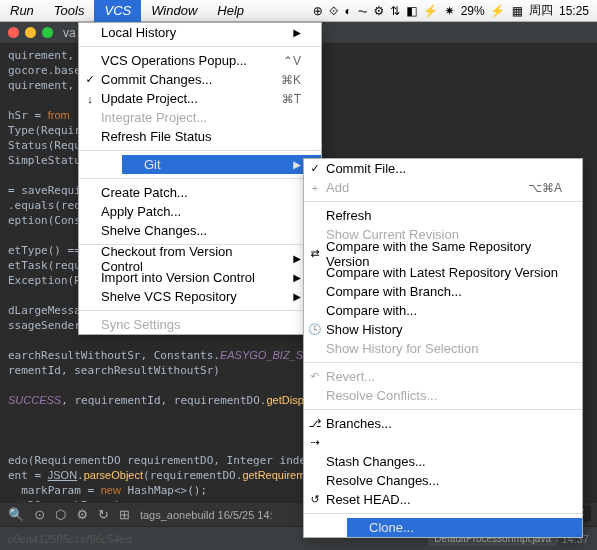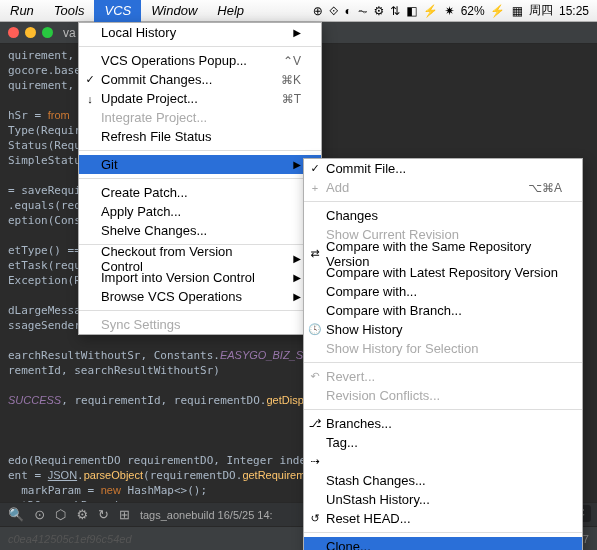--- a/index.html
+++ b/index.html
@@ -20,21 +20,21 @@
 
 .code-area { position: absolute; top: 44px; left: 0; right: 0; bottom: 30px; padding: 4px 8px; font-family: Menlo, Consolas, monospace; font-size: 11px; line-height: 15px; white-space: pre; overflow: hidden; color: #a9b7c6; }
 .code-area .kw { color: #cc7832; }
 .code-area .const { color: #9876aa; font-style: italic; }
 .code-area .m { color: #ffc66d; }
 .code-area .cls { color: #a9b7c6; text-decoration: underline; }
 
 .dropdown { position: absolute; background: #fff; border: 1px solid #b0b0b0; box-shadow: 2px 4px 12px rgba(0,0,0,0.3); font-size: 13px; color: #000; z-index: 200; }
 .dropdown .d-item { display: flex; align-items: center; padding: 2px 20px 2px 22px; position: relative; height: 19px; cursor: pointer; }
 .dropdown .d-item.disabled { color: #aaa; }
-.dropdown .d-item.highlight { background: #2a6fd8; color: #000000; }
+.dropdown .d-item.highlight { background: #2a6fd8; color: #e5e5e5; margin-left: 43px; }
 .dropdown .d-item .shortcut { margin-left: auto; font-size: 12px; color: #666; padding-left: 24px; }
 .dropdown .d-item .arrow { margin-left: auto; font-size: 10px; padding-left: 24px; }
 .dropdown .sep { height: 1px; background: #ddd; margin: 4px 0; }
 .dropdown .d-icon { position: absolute; left: 4px; width: 14px; text-align: center; font-size: 11px; }
 
 .menu1 { top: 22px; left: 78px; width: 244px; }
 .menu2 { top: 158px; left: 303px; width: 280px; }
 
 .bottom-bar { position: absolute; bottom: 0; left: 0; right: 0; height: 24px; background: #3c3f41; display: flex; align-items: center; padding: 0 8px; font-size: 11px; color: #888; border-top: 1px solid #282828; }
 .bottom-bar .faint { color: #555; margin-right: 28px; font-style: italic; }
@@ -57,21 +57,21 @@
   <div class="status-icons">
     <span>⊕</span>
     <span>⟐</span>
     <span>◐</span>
     <span>⏦</span>
     <span>⚙</span>
     <span>⇅</span>
     <span>◧</span>
     <span>⚡</span>
     <span>✷</span>
-    <span>62%</span>
+    <span>29%</span>
     <span>⚡</span>
     <span>▦</span>
     <span>周四</span>
     <span>15:25</span>
   </div>
 </div>
 
 <div class="title-bar">
   <div class="traffic">
     <div class="dot red"></div>
@@ -157,90 +157,87 @@
     <div class="sep"></div>
     <div class="d-item">
       <span>Checkout from Version Control</span>
       <span class="arrow">▶</span>
     </div>
     <div class="d-item">
       <span>Import into Version Control</span>
       <span class="arrow">▶</span>
     </div>
     <div class="d-item">
-      <span>Browse VCS Operations</span>
+      <span>Shelve VCS Repository</span>
       <span class="arrow">▶</span>
     </div>
     <div class="sep"></div>
     <div class="d-item disabled">
       <span>Sync Settings</span>
     </div>
   </div>
 
 <div class="dropdown menu2" id="menu2">
     <div class="d-item">
       <span class="d-icon">✓</span>
       <span>Commit File...</span>
     </div>
     <div class="d-item disabled">
       <span class="d-icon">+</span>
       <span>Add</span>
       <span class="shortcut">⌥⌘A</span>
     </div>
     <div class="sep"></div>
     <div class="d-item">
-      <span>Changes</span>
+      <span>Refresh</span>
     </div>
     <div class="d-item disabled">
       <span>Show Current Revision</span>
     </div>
     <div class="d-item">
       <span class="d-icon">⇄</span>
       <span>Compare with the Same Repository Version</span>
     </div>
     <div class="d-item">
       <span>Compare with Latest Repository Version</span>
     </div>
     <div class="d-item">
+      <span>Compare with Branch...</span>
+    </div>
+    <div class="d-item">
       <span>Compare with...</span>
-    </div>
-    <div class="d-item">
-      <span>Compare with Branch...</span>
     </div>
     <div class="d-item">
       <span class="d-icon">🕓</span>
       <span>Show History</span>
     </div>
     <div class="d-item disabled">
       <span>Show History for Selection</span>
     </div>
     <div class="sep"></div>
     <div class="d-item disabled">
       <span class="d-icon">↶</span>
       <span>Revert...</span>
     </div>
     <div class="d-item disabled">
-      <span>Revision Conflicts...</span>
+      <span>Resolve Conflicts...</span>
     </div>
     <div class="sep"></div>
     <div class="d-item">
       <span class="d-icon">⎇</span>
       <span>Branches...</span>
     </div>
     <div class="d-item">
-      <span>Tag...</span>
-    </div>
-    <div class="d-item">
       <span class="d-icon">⇢</span>
     </div>
     <div class="d-item">
       <span>Stash Changes...</span>
     </div>
     <div class="d-item">
-      <span>UnStash History...</span>
+      <span>Resolve Changes...</span>
     </div>
     <div class="d-item">
       <span class="d-icon">↺</span>
       <span>Reset HEAD...</span>
     </div>
     <div class="sep"></div>
     <div class="d-item highlight">
       <span>Clone...</span>
     </div>
   </div>

